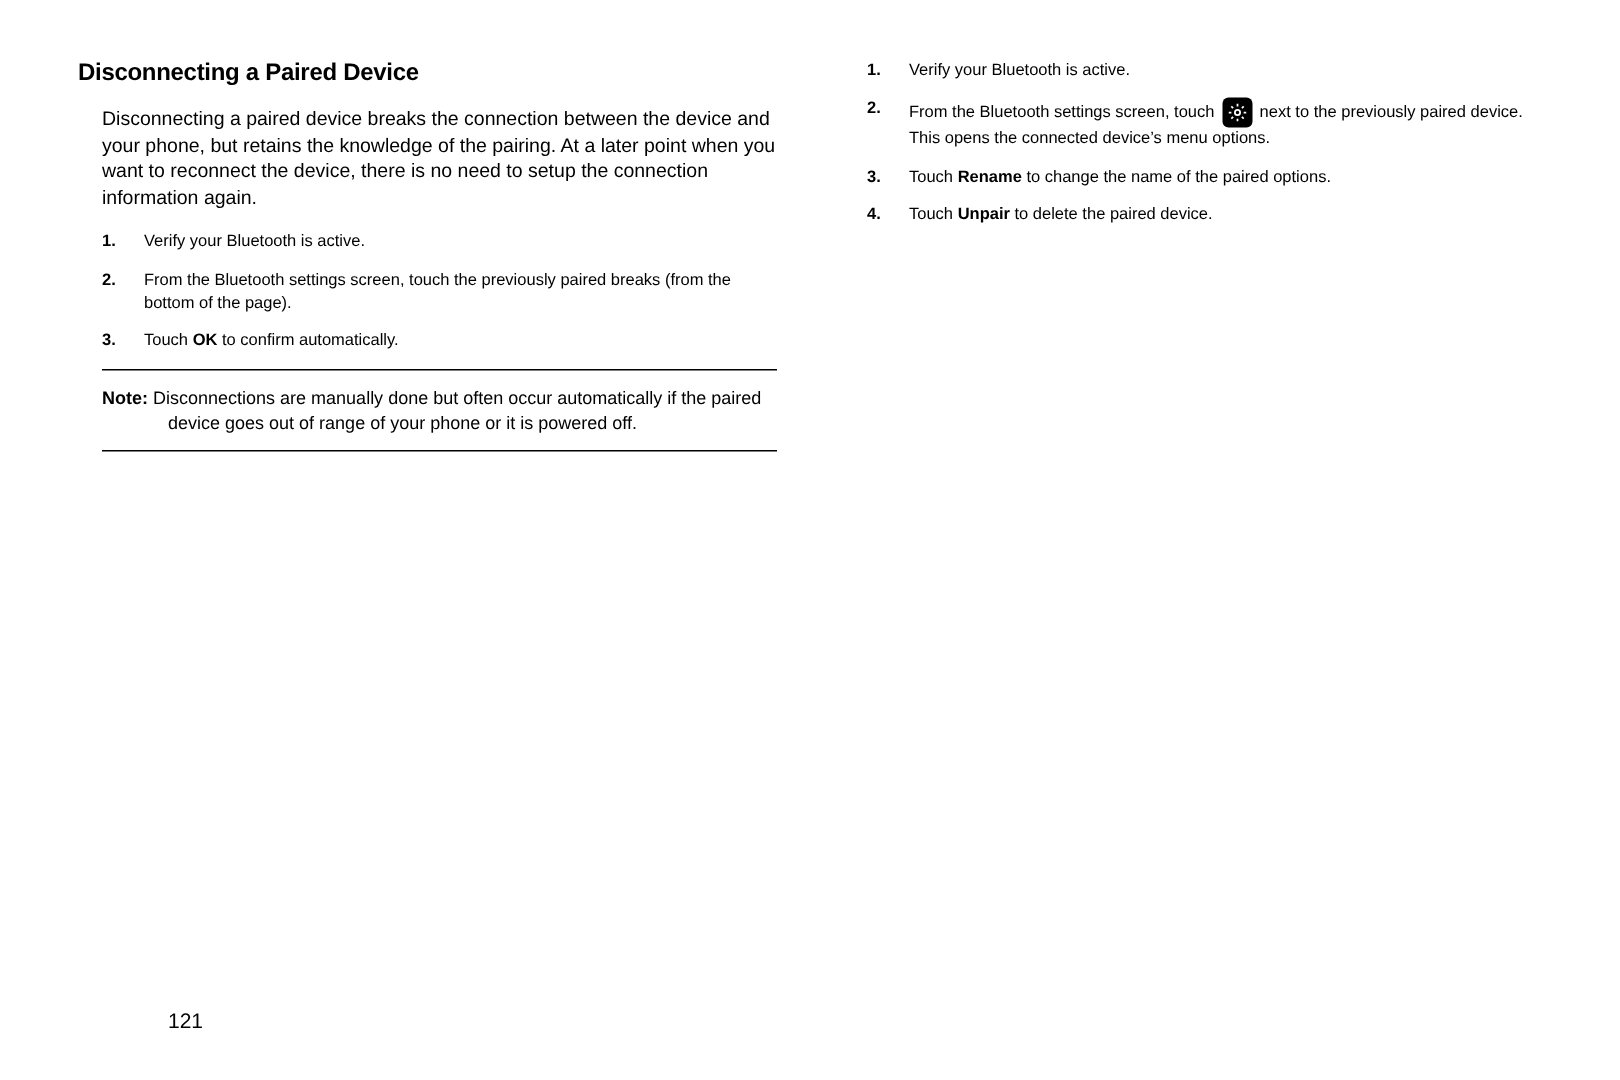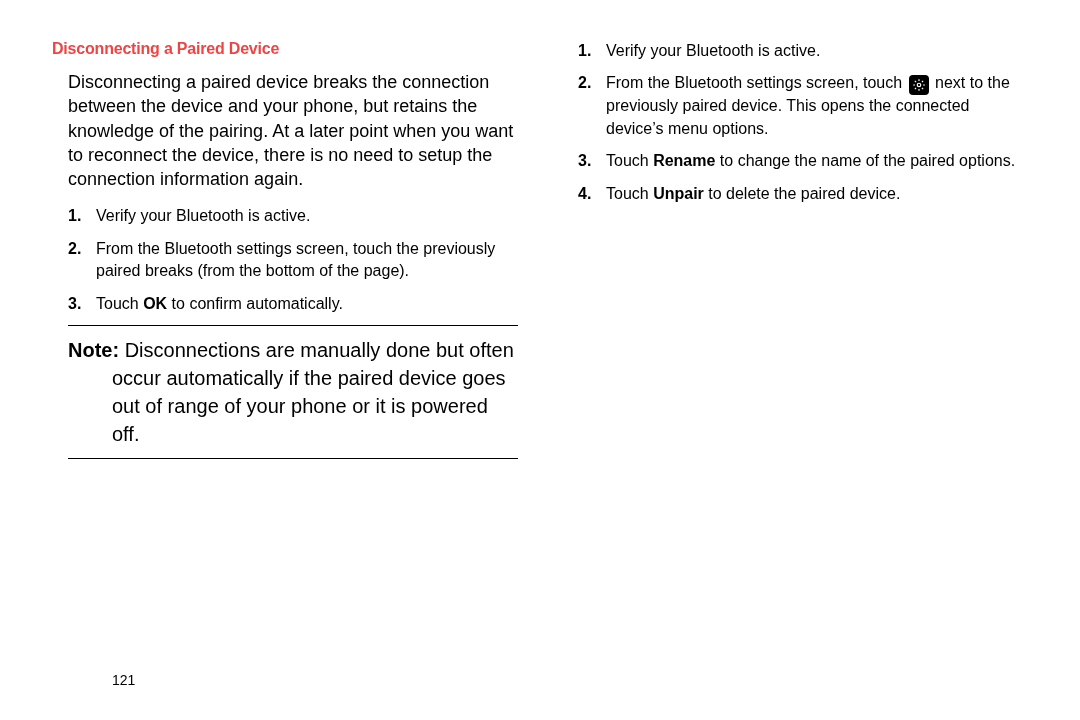--- a/index.html
+++ b/index.html
@@ -1,27 +1,27 @@
 <!DOCTYPE html>
 <html><head>
   <meta charset="utf-8">
   <style>
     * { box-sizing: border-box; margin: 0; padding: 0; }
     html, body { width: 1080px; height: 720px; background: #fff; font-family: Arial, Helvetica, sans-serif; color: #000; }
     .page { display: flex; padding: 40px 52px 30px 52px; gap: 44px; height: 100%; position: relative; }
     .col { flex: 1; }
-    .section-heading { color: #ef4444; font-weight: 900; font-size: 16px; letter-spacing: -0.2px; margin-bottom: 12px; font-family: Arial Black, Arial, sans-serif; }
-    .intro { font-size: 18px; line-height: 1.35; margin-left: 16px; margin-bottom: 14px; }
+    .section-heading { color: #000000; font-weight: 900; font-size: 16px; letter-spacing: -0.2px; margin-bottom: 12px; font-family: Arial Black, Arial, sans-serif; }
+    .intro { font-size: 13px; line-height: 1.35; margin-left: 16px; margin-bottom: 14px; }
     ol.steps { list-style: none; counter-reset: step; margin-left: 16px; }
-    ol.steps li { counter-increment: step; position: relative; padding-left: 28px; font-size: 16px; line-height: 1.4; margin-bottom: 10px; }
+    ol.steps li { counter-increment: step; position: relative; padding-left: 28px; font-size: 11px; line-height: 1.4; margin-bottom: 10px; }
     ol.steps li::before { content: counter(step) "."; font-weight: 700; position: absolute; left: 0; top: 0; }
     .bold { font-weight: 700; }
     .note-block { margin: 6px 0 0 16px; }
     .note-block hr { border: none; border-top: 1px solid #000; margin: 6px 0; }
-    .note-body { font-size: 20px; line-height: 1.4; padding: 4px 0 4px 0; }
+    .note-body { font-size: 12px; line-height: 1.4; padding: 4px 0 4px 0; }
     .note-body .note-label { font-weight: 700; }
     .note-body .hang { display: block; padding-left: 44px; text-indent: -44px; }
     .page-number { position: absolute; left: 112px; bottom: 32px; font-size: 14px; }
     .gear-icon { display: inline-flex; align-items: center; justify-content: center; width: 20px; height: 20px; background: #000; border-radius: 4px; vertical-align: -4px; margin: 0 2px; }
     .gear-icon svg { width: 14px; height: 14px; stroke: #fff; fill: none; stroke-width: 2; }
   </style>
 </head>
 <body>
 
 <div class="page">

